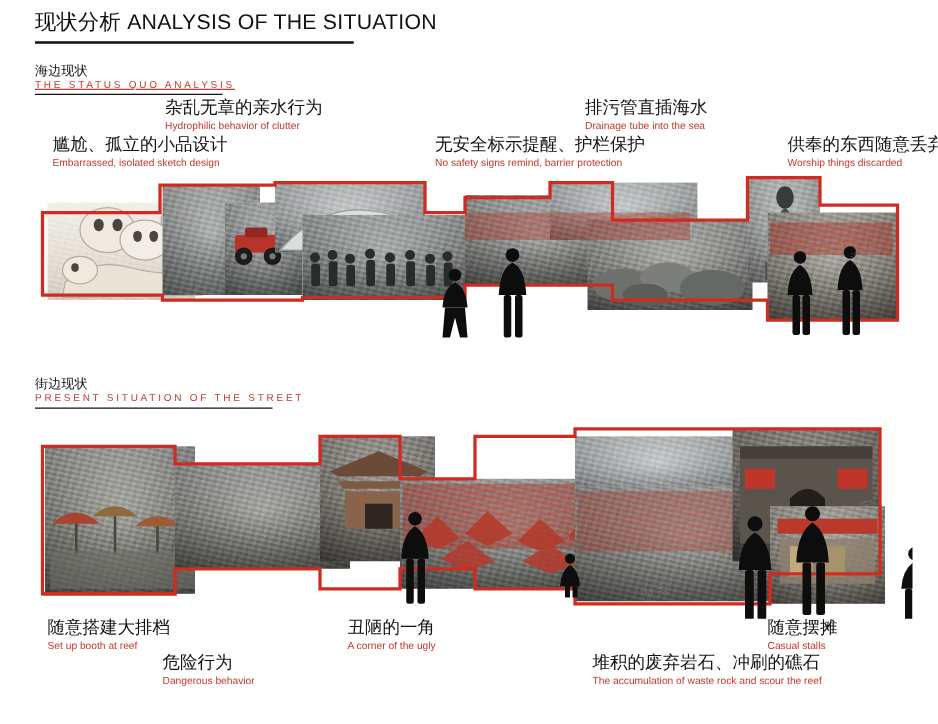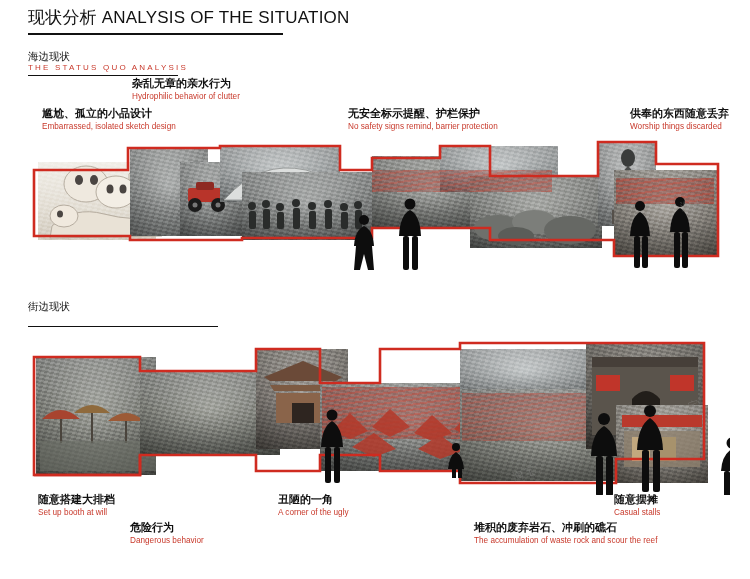--- a/index.html
+++ b/index.html
@@ -61,24 +61,23 @@
     background: #111;
   }
 
   
   .callout {
     position: absolute;
     white-space: nowrap;
     line-height: 1.35;
   }
   .callout .cn {
-    font-size: 11px;
+    font-size: 14px;
     color: #111;
     display: block;
-    font-weight: bold;
   }
   .callout .en {
     font-size: 8.2px;
     color: #c8392b;
     display: block;
   }
 
   
   .strip {
     position: absolute;
@@ -147,34 +146,38 @@
 <body>
 
 <div class="board">
 
   <div class="title-block">
     <div class="title-text">现状分析 ANALYSIS OF THE SITUATION</div>
     <div class="title-rule"></div>
   </div>
 
   <div class="sec-cn" style="left:28px; top:50px;text-align:right;">海边现状</div>
-  <div class="sec-en" style="left:28px; top:63px;">THE  STATUS  QUO  ANALYSIS</div>
+  <div class="sec-en" style="left:28px; top:63px;text-decoration:underline;">THE  STATUS  QUO  ANALYSIS</div>
   <div class="sec-rule" style="left:28px; top:75px; width:150px;"></div>
 
   <div class="callout" style="left:42px; top:106px;">
     <span class="cn">尴尬、孤立的小品设计</span>
     <span class="en">Embarrassed, isolated sketch design</span>
   </div>
   <div class="callout" style="left:132px; top:76px;">
     <span class="cn">杂乱无章的亲水行为</span>
     <span class="en">Hydrophilic behavior of clutter</span>
   </div>
   <div class="callout" style="left:348px; top:106px;">
     <span class="cn">无安全标示提醒、护栏保护</span>
     <span class="en">No safety signs remind, barrier protection</span>
+  </div>
+  <div class="callout" style="left:468px; top:76px;">
+    <span class="cn">排污管直插海水</span>
+    <span class="en">Drainage tube into the sea</span>
   </div>
   <div class="callout" style="left:630px; top:106px;">
     <span class="cn">供奉的东西随意丢弃</span>
     <span class="en">Worship things discarded</span>
   </div>
 
   <div class="strip" style="left:20px; top:140px; width:710px; height:135px;">
 
     <div class="photo ph-sketch noise" style="left:18px; top:22px; width:118px; height:78px;"></div>
 
@@ -281,20 +284,21 @@
         <rect x="24" y="40" width="6" height="32" rx="2"></rect>
         <circle cx="62" cy="6" r="5"></circle>
         <path d="M62 12 q-9 5 -10 24 l20 0 q-1 -19 -10 -24 z"></path>
         <rect x="56" y="36" width="6" height="36" rx="2"></rect>
         <rect x="64" y="36" width="6" height="36" rx="2"></rect>
       </g>
     </svg>
   </div>
 
   <div class="sec-cn" style="left:28px; top:300px;">街边现状</div>
+  <div class="sec-en" style="left:28px; top:314px;">PRESENT  SITUATION  OF  THE  STREET</div>
   <div class="sec-rule" style="left:28px; top:326px; width:190px;"></div>
 
   <div class="strip" style="left:20px; top:335px; width:710px; height:160px;">
 
     <div class="photo ph-street noise vign" style="left:16px; top:22px; width:120px; height:118px;"></div>
     <svg style="position:absolute; left:18px; top:50px;" width="120" height="90">
       <path d="M4 34 q18 -18 38 0 z" fill="#a8442f"></path>
       <path d="M36 28 q18 -16 36 0 z" fill="#8f6a3c"></path>
       <path d="M70 36 q18 -16 36 0 z" fill="#9c5a36"></path>
       <rect x="22" y="34" width="2" height="24" fill="#4a443c"></rect>
@@ -395,21 +399,21 @@
         <circle cx="12" cy="8" r="4"></circle>
         <path d="M12 13 q-7 4 -8 17 l16 0 q-1 -13 -8 -17 z"></path>
         <rect x="8" y="30" width="4" height="9"></rect>
         <rect x="14" y="30" width="4" height="9"></rect>
       </g>
     </svg>
   </div>
 
   <div class="callout" style="left:38px; top:492px;">
     <span class="cn">随意搭建大排档</span>
-    <span class="en">Set up booth at will</span>
+    <span class="en">Set up booth at reef</span>
   </div>
   <div class="callout" style="left:130px; top:520px;">
     <span class="cn">危险行为</span>
     <span class="en">Dangerous behavior</span>
   </div>
   <div class="callout" style="left:278px; top:492px;">
     <span class="cn">丑陋的一角</span>
     <span class="en">A corner of the ugly</span>
   </div>
   <div class="callout" style="left:462px; top:520px;margin-left:12px;">

